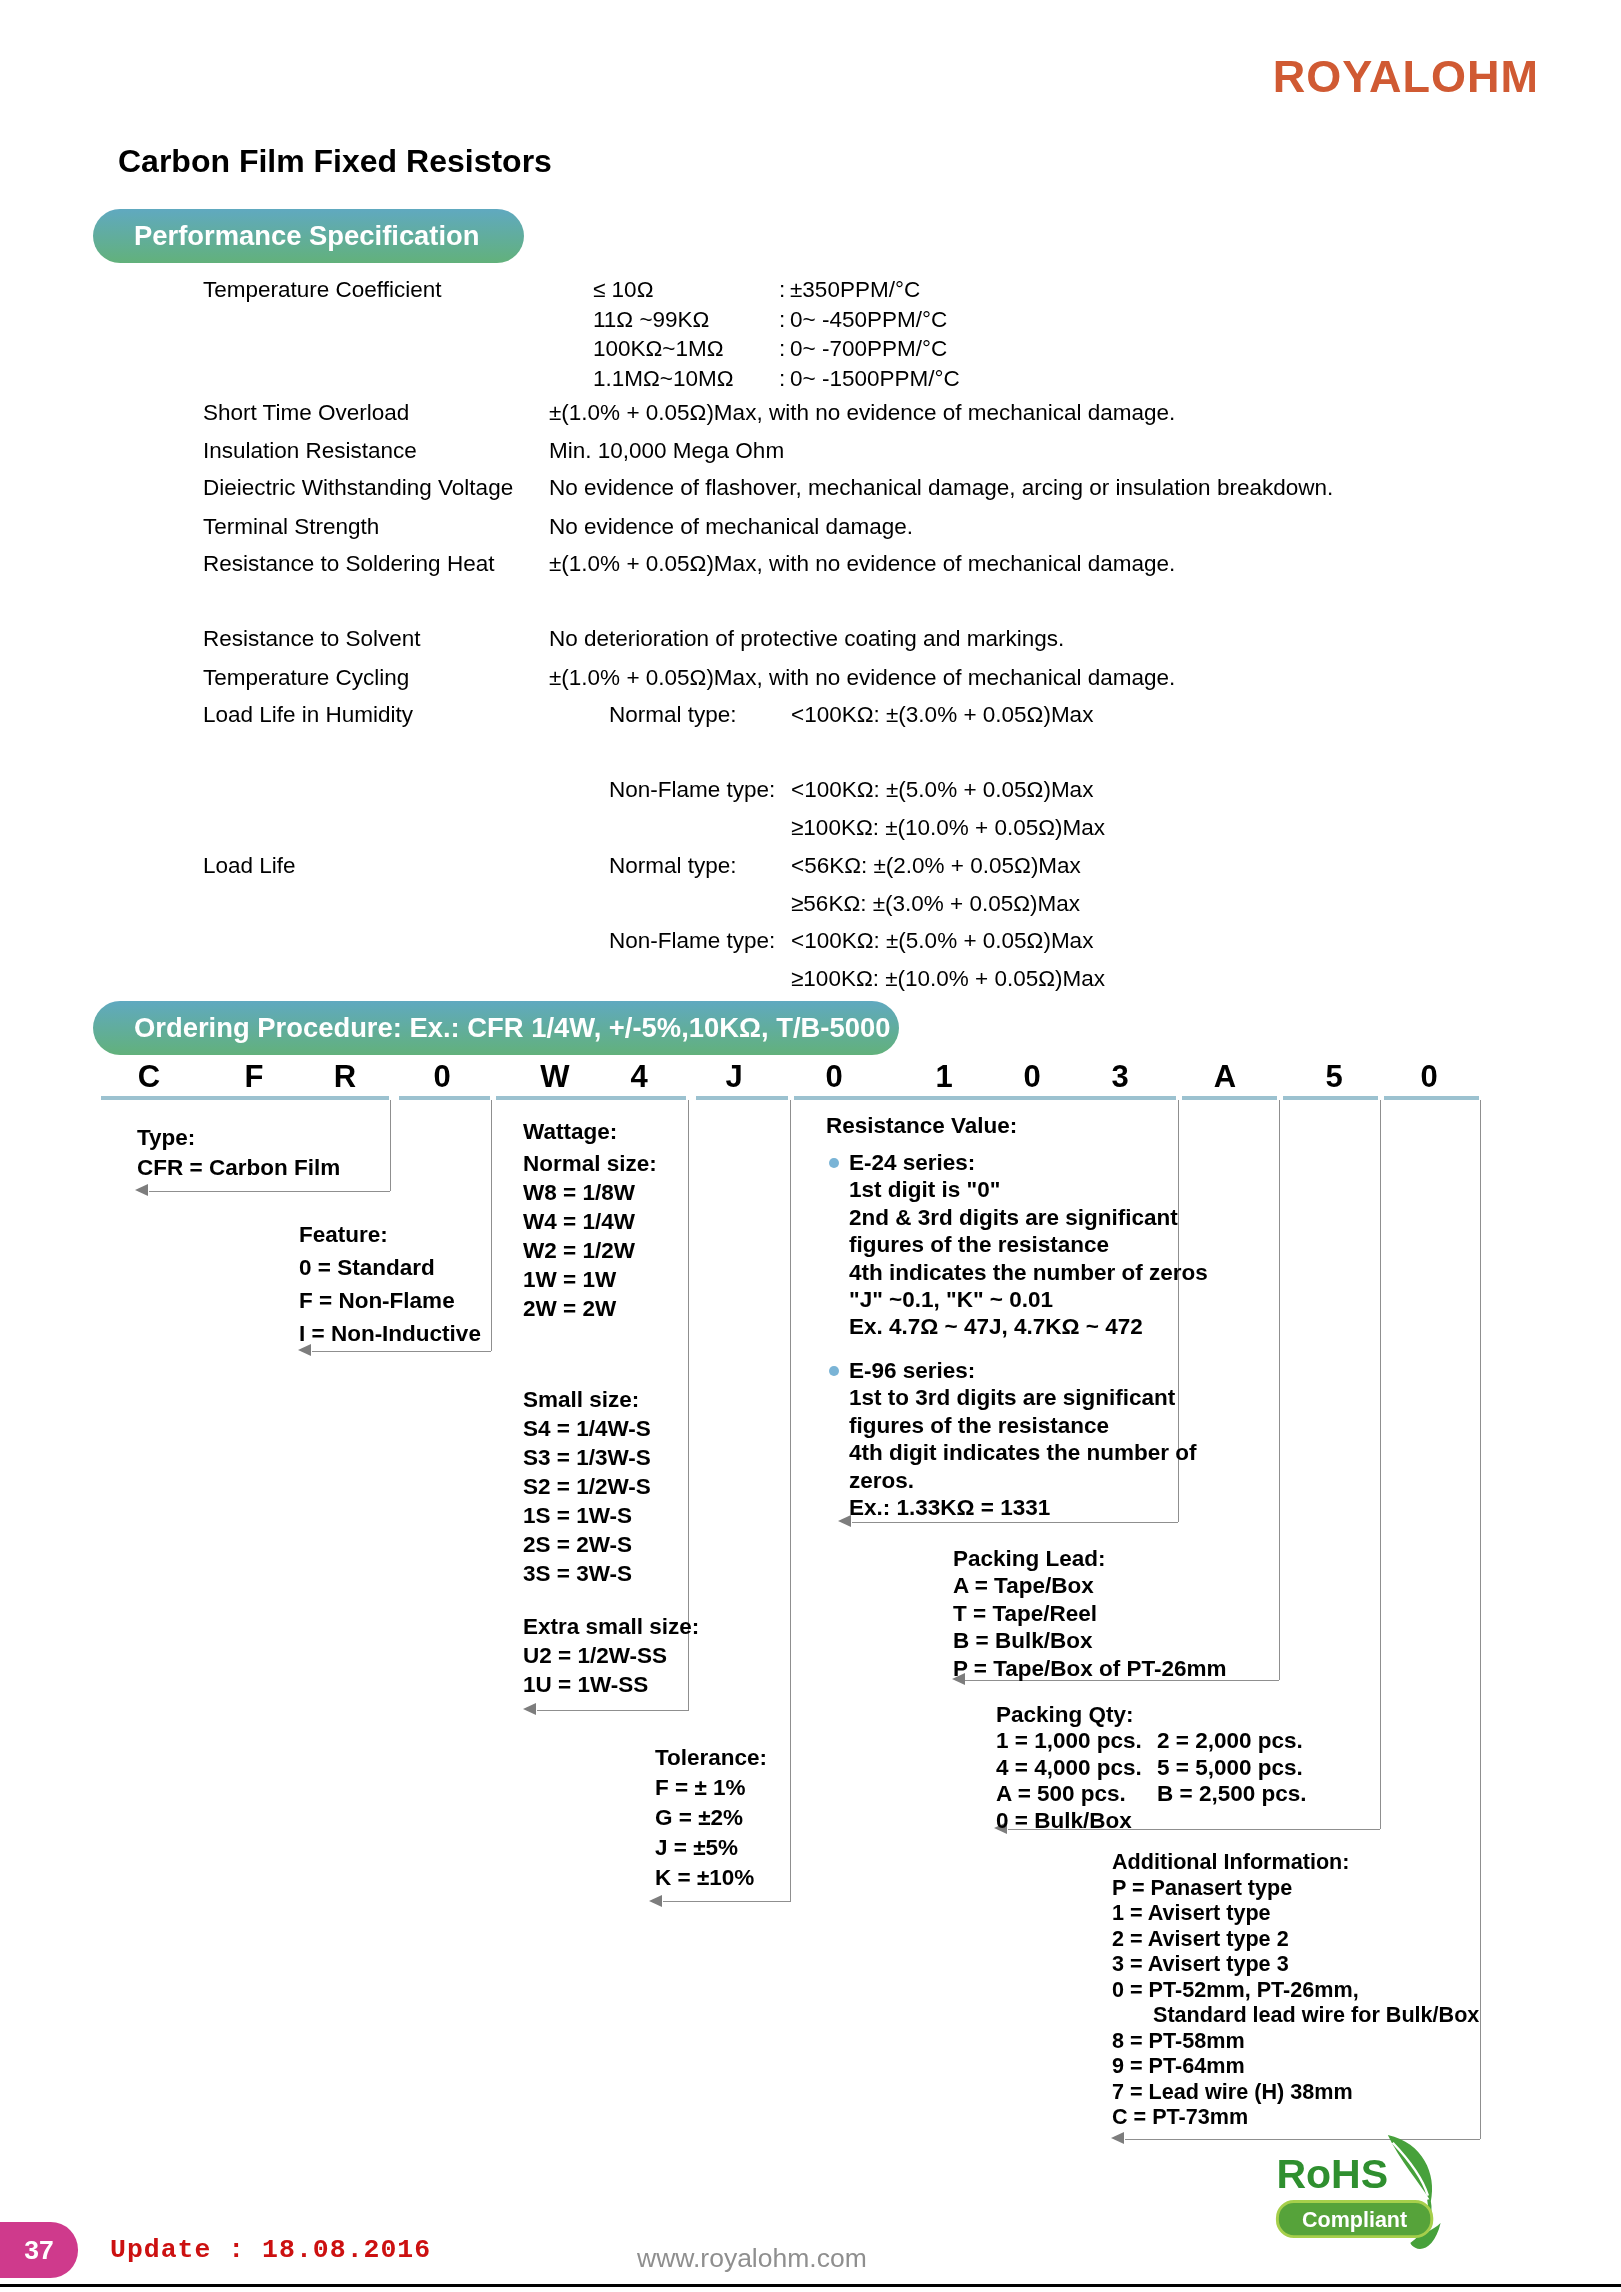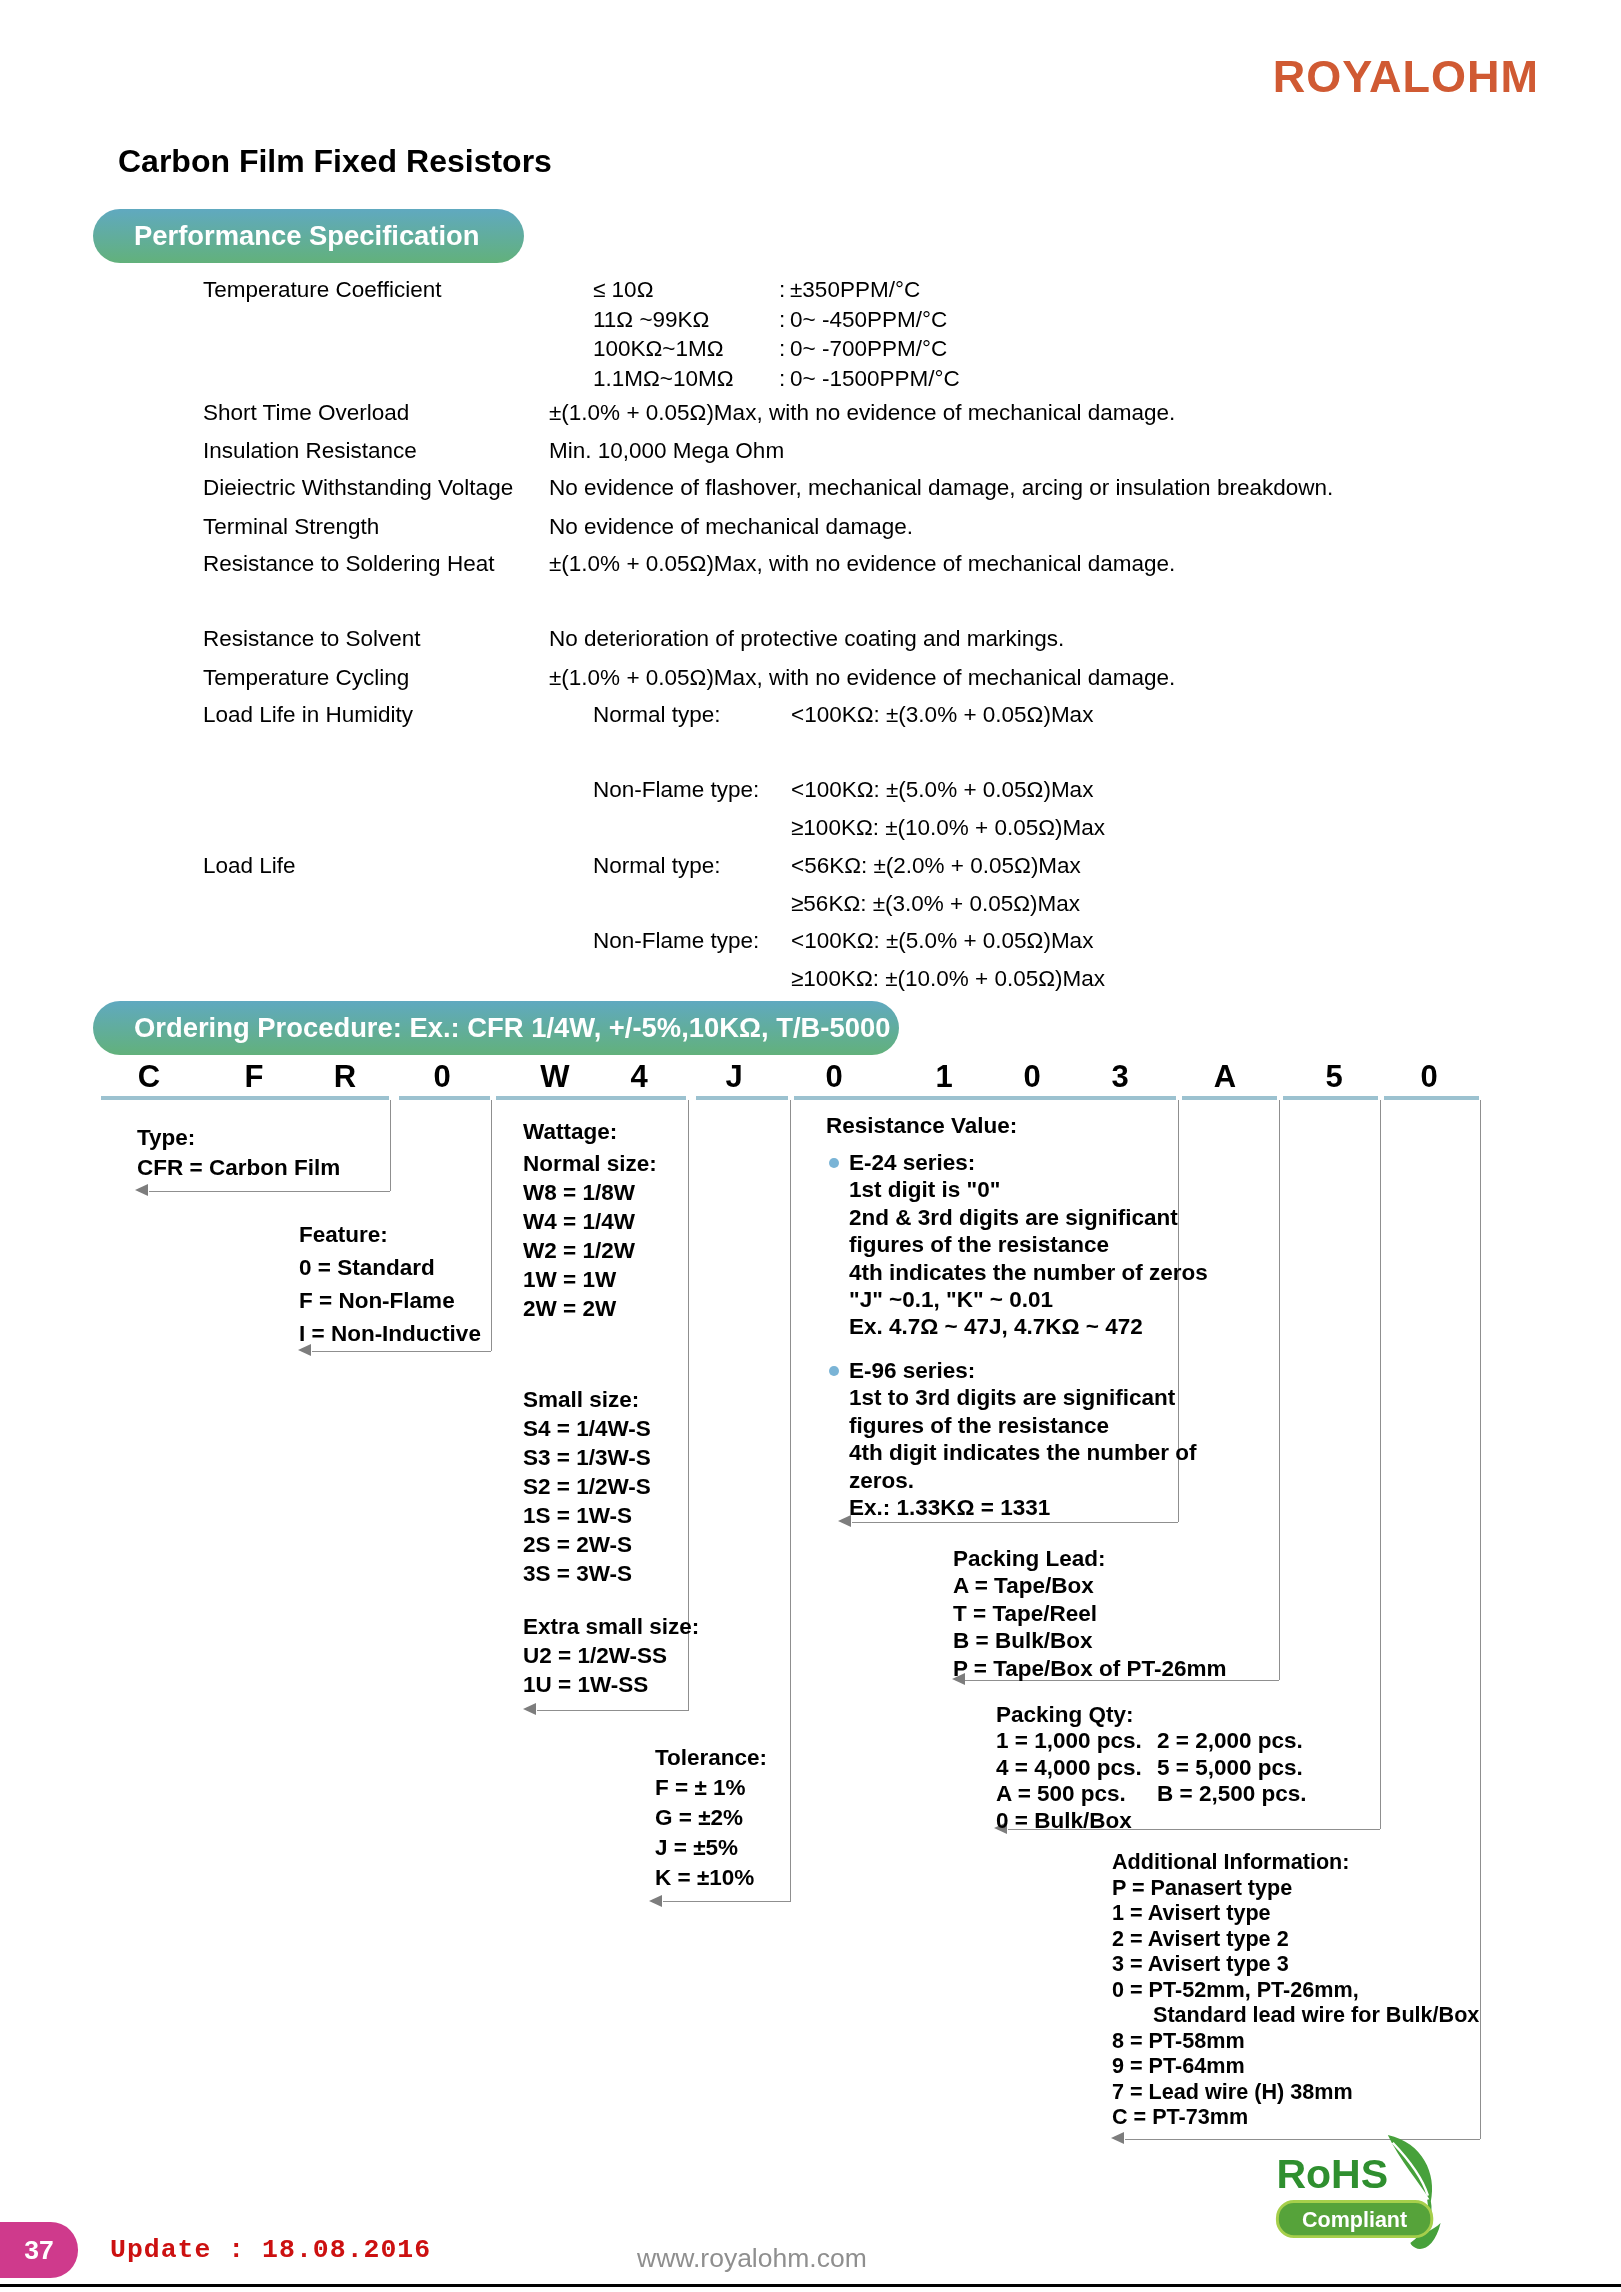--- a/index.html
+++ b/index.html
@@ -19,21 +19,21 @@
   .pill-order{left:93px;top:1001px;width:806px;height:54px;}
 
   
   .prow{position:absolute;left:0;width:100%;height:31px;font-size:22.5px;padding-left:32px;}
   .prow span{position:absolute;top:0;white-space:nowrap;}
   .lbl{left:203px;}
   .val{left:549px;}
   .cond{left:593px;}
   .colon{left:779px;}
   .tval{left:790px;}
-  .ltype{left:593px;text-align:right;}
+  .ltype{left:609px;text-align:right;}
   .lval{left:791px;}
 
   
   .code-letter{position:absolute;top:1059px;font-size:31px;font-weight:700;
                transform:translateX(-50%);white-space:nowrap;}
   .seg{position:absolute;top:1096px;height:3.9px;background:#9cc2d0;}
   .vline{position:absolute;top:1100px;width:1px;background:#8f8f8f;}
   .aline{position:absolute;height:1px;background:#8f8f8f;}
   .ahead{position:absolute;width:0;height:0;border-top:6.9px solid transparent;
          border-bottom:6.9px solid transparent;border-right:13.7px solid #7d7d7d;}

